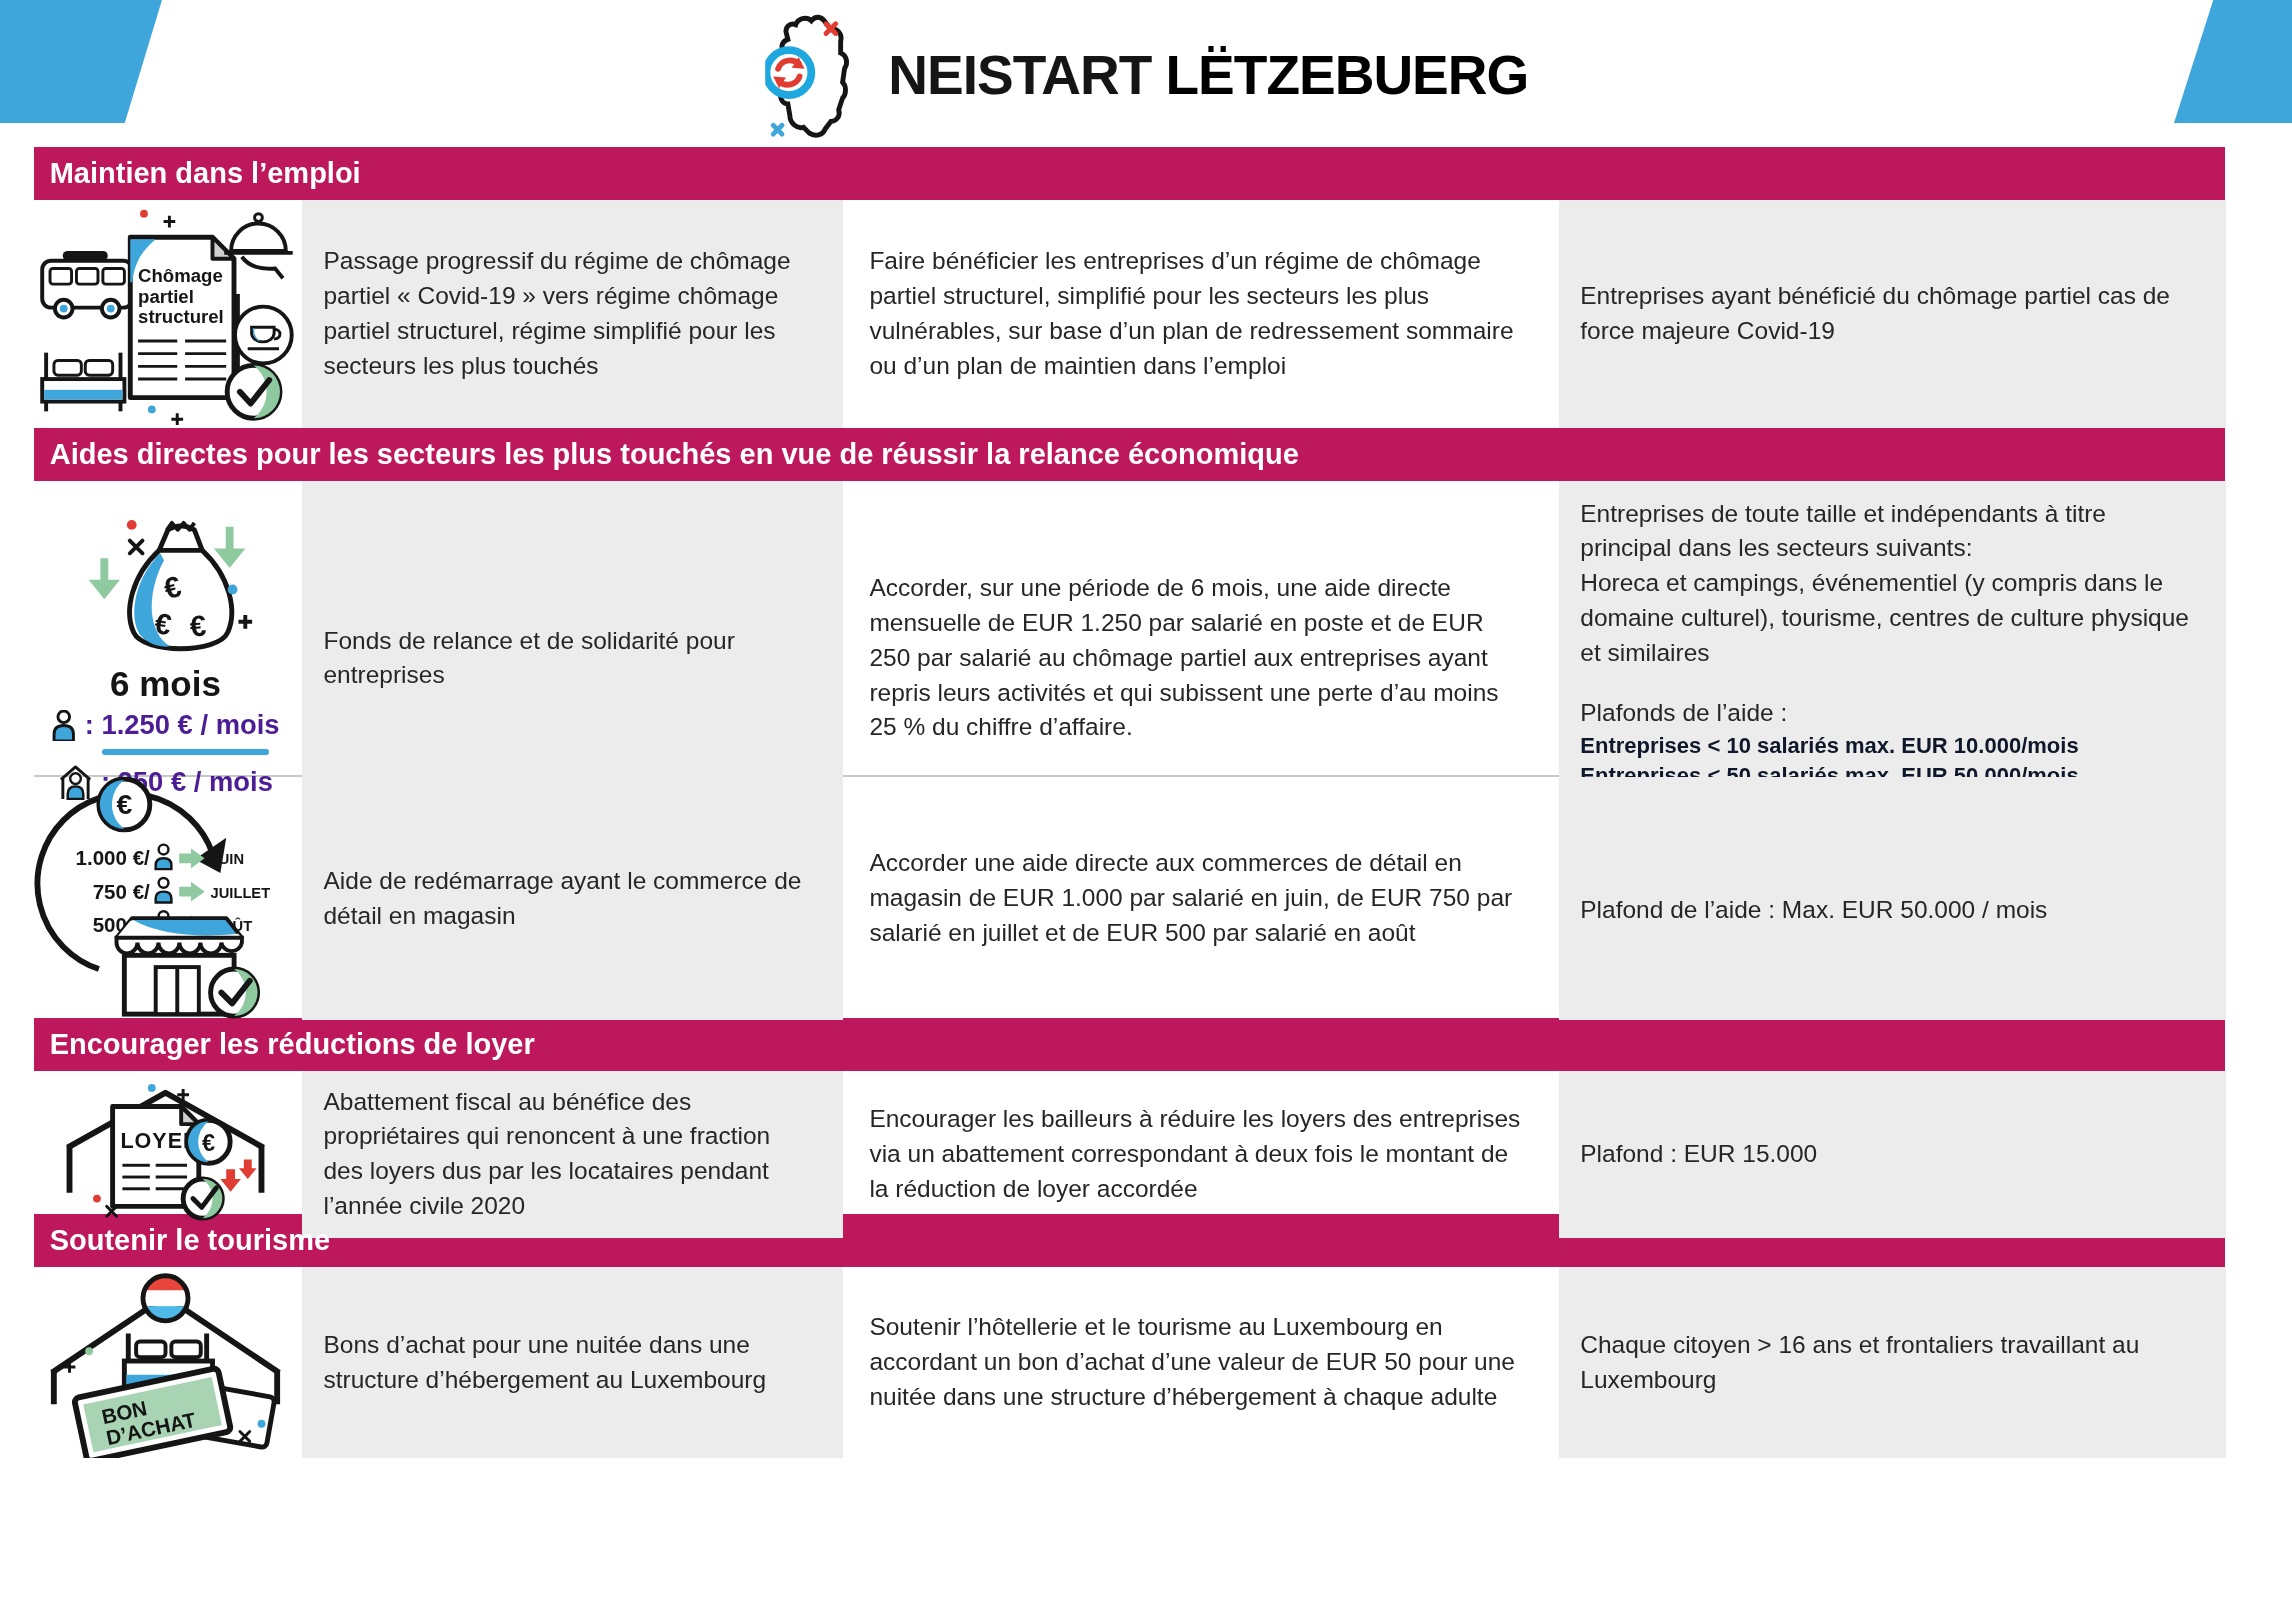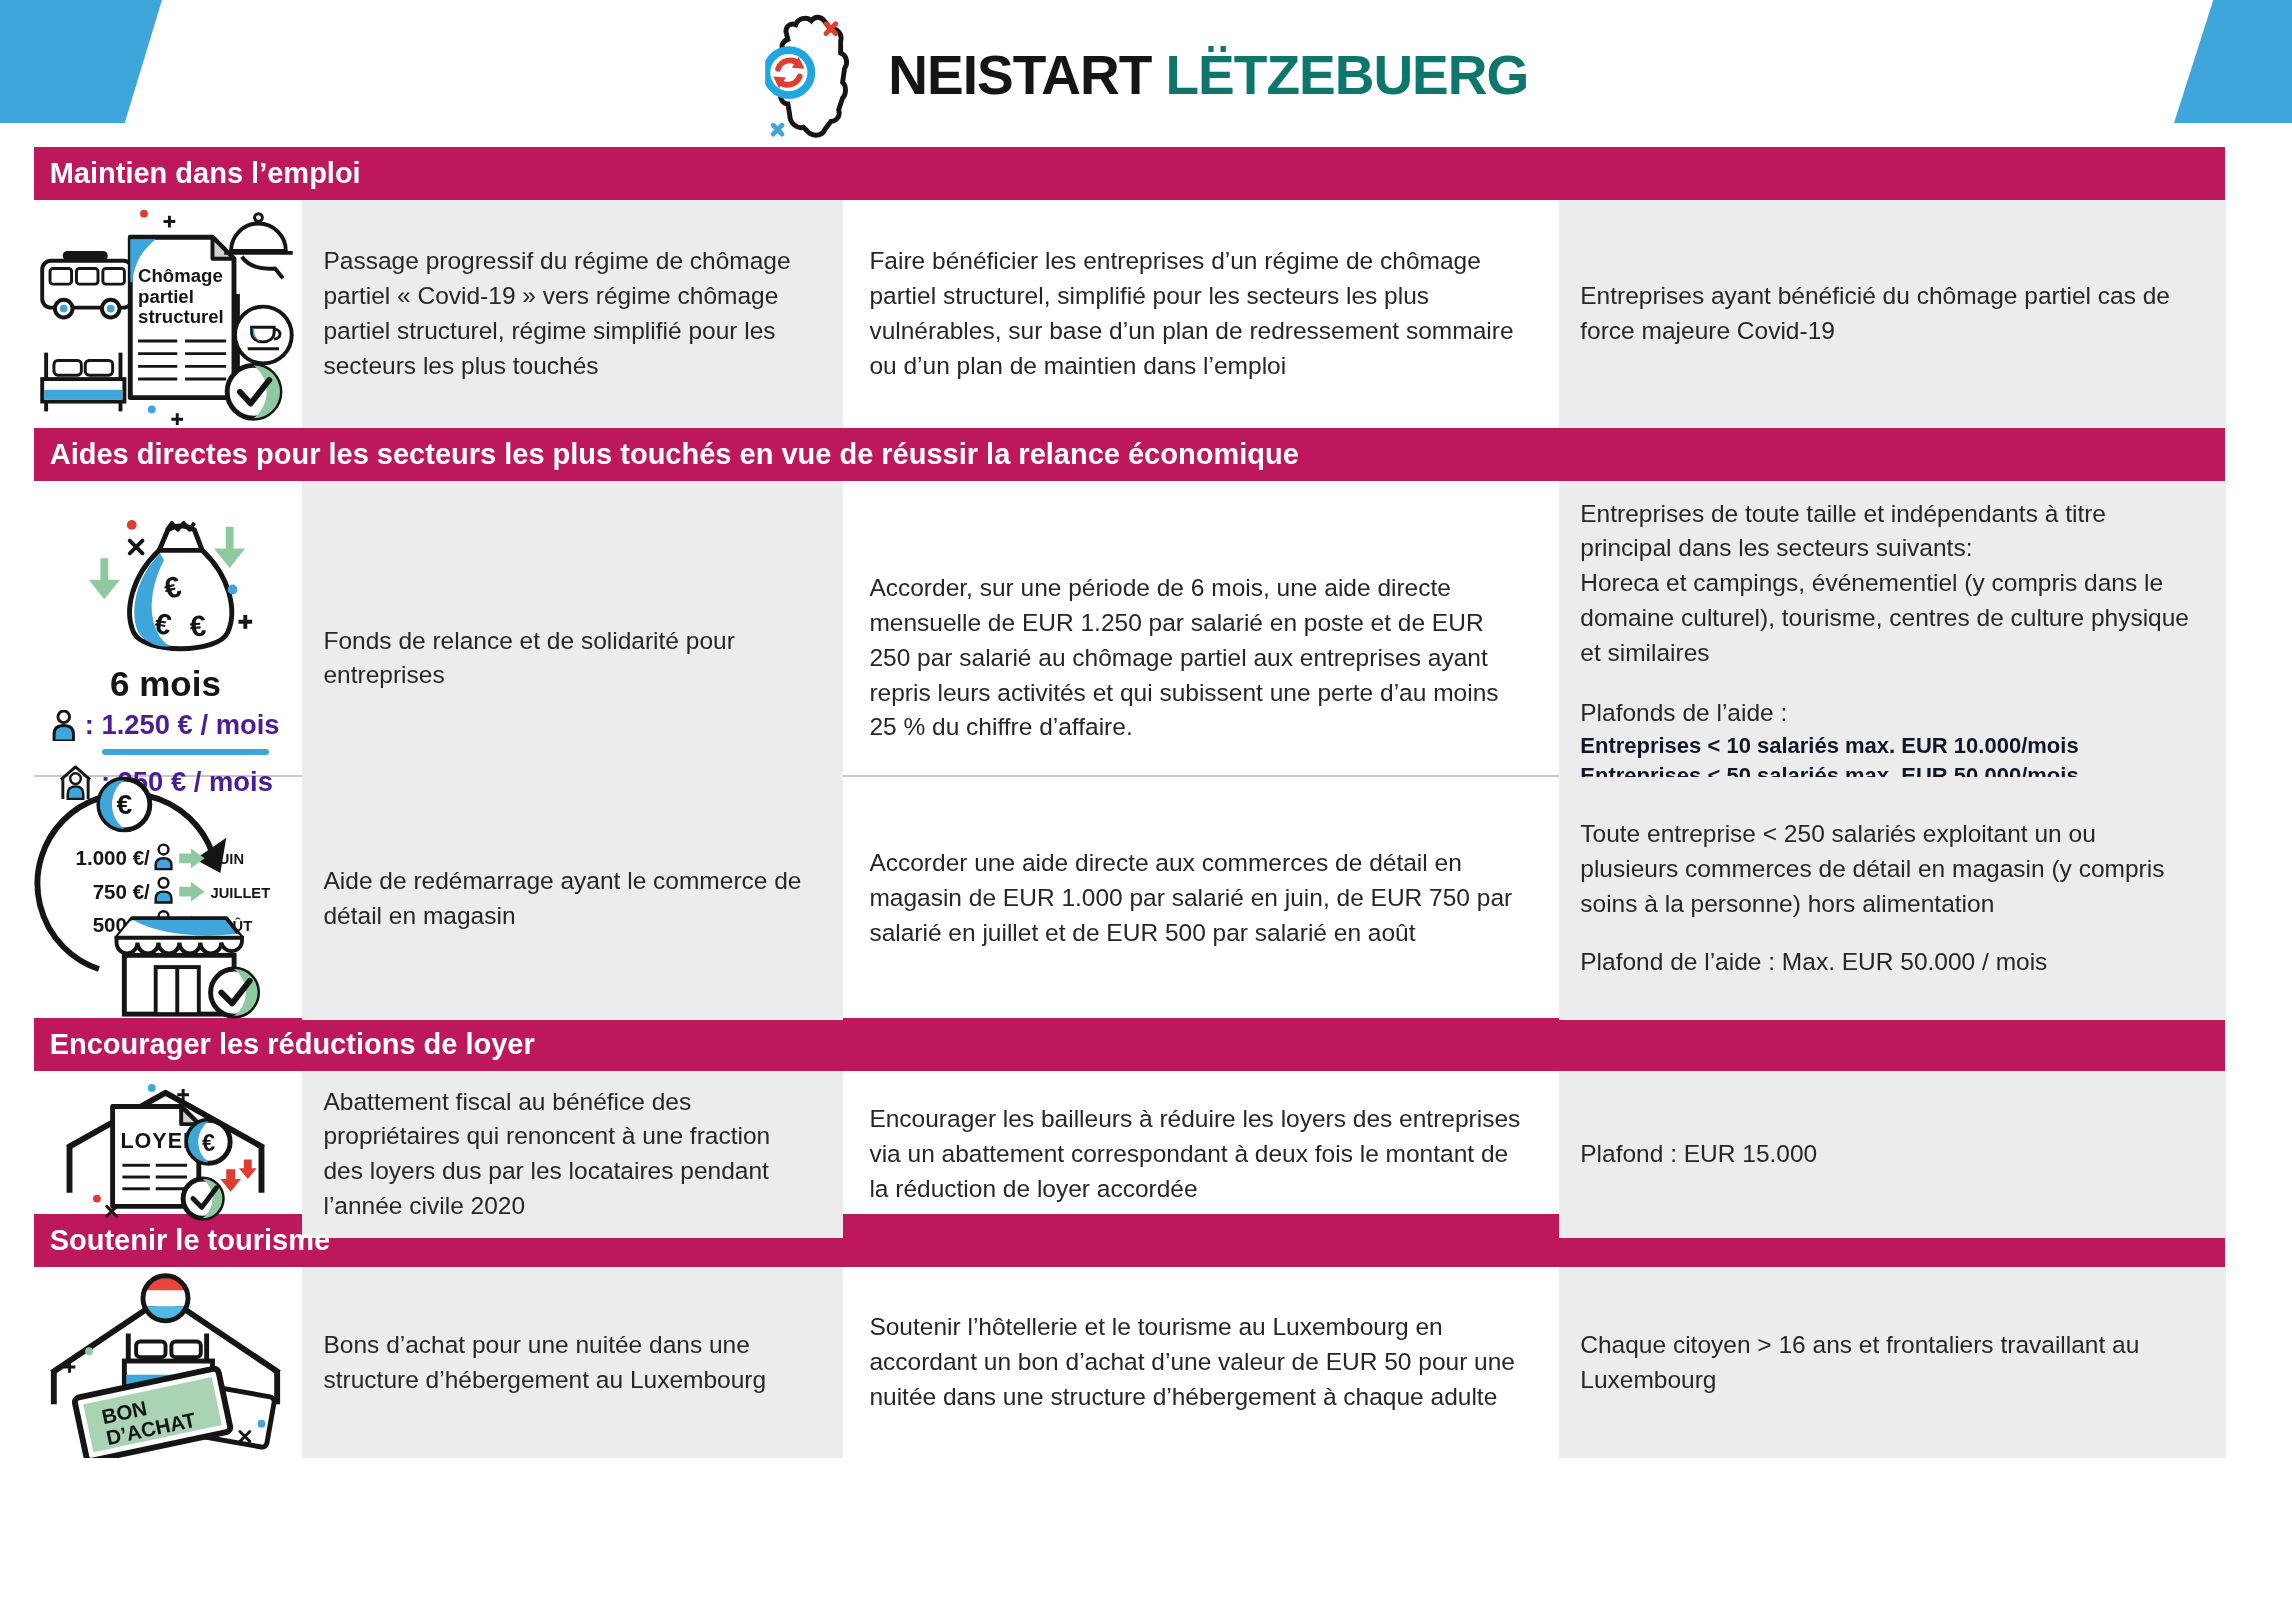--- a/index.html
+++ b/index.html
@@ -8,21 +8,21 @@
   .page{position:relative;width:2293px;height:1621px;background:#fff}
 
   
   .corner{position:absolute;top:0;height:123px;background:#3FA6DC}
   .corner.left{left:0;width:162px;clip-path:polygon(0 0,100% 0,77% 100%,0 100%)}
   .corner.right{right:0;width:119px;clip-path:polygon(33% 0,100% 0,100% 100%,0 100%)}
 
   
   .logo{position:absolute;top:11.8px;left:50%;transform:translateX(-50%);display:flex;align-items:center;gap:21.6px;height:127px}
   .brand{font-size:55px;font-weight:bold;letter-spacing:-1px;color:#151515;white-space:nowrap}
-  .brand .blue{color:#0f766e}
+  .brand .blue{color:#000000}
 
   
   .table{position:absolute;top:147px;left:34px;width:2191px}
   .trow{display:grid;grid-template-columns:263px 541px 706px 667px;column-gap:4.9px}
   .cell{display:flex;align-items:center}
   .gray{background:#ECECEC}
   .head{height:106px}
   .head .cell{justify-content:center;font-weight:bold;font-size:28px;letter-spacing:0.5px;color:#1a1a1a}
   .band{height:53px;background:#be185d;color:#fff;display:flex;align-items:center;padding-left:15.7px;font-weight:bold;font-size:29px}
   .txt{font-size:24.5px;line-height:1.42;color:#262626}
@@ -254,21 +254,20 @@
         </svg>
       </div>
       <div class="cell gray">
         <div class="txt pad">Aide de redémarrage ayant le commerce de détail en magasin</div>
       </div>
       <div class="cell">
         <div class="txt pad">Accorder une aide directe aux commerces de détail en magasin de EUR 1.000 par salarié en juin, de EUR 750 par salarié en juillet et de EUR 500 par salarié en août</div>
       </div>
       <div class="cell gray">
         <div class="txt pad">
-          <div>Toute entreprise &lt; 250 salariés exploitant un ou plusieurs commerces de détail en magasin (y compris soins à la personne) hors alimentation</div>
           <div class="gap-top">Plafond de l’aide : Max. EUR 50.000 / mois</div>
         </div>
       </div>
     </div>
 
     <div class="band">Encourager les réductions de loyer</div>
 
     <div class="trow" style="height:143px">
       <div class="cell icon-cell">
         <svg width="263" height="143" viewBox="0 0 268 146">

